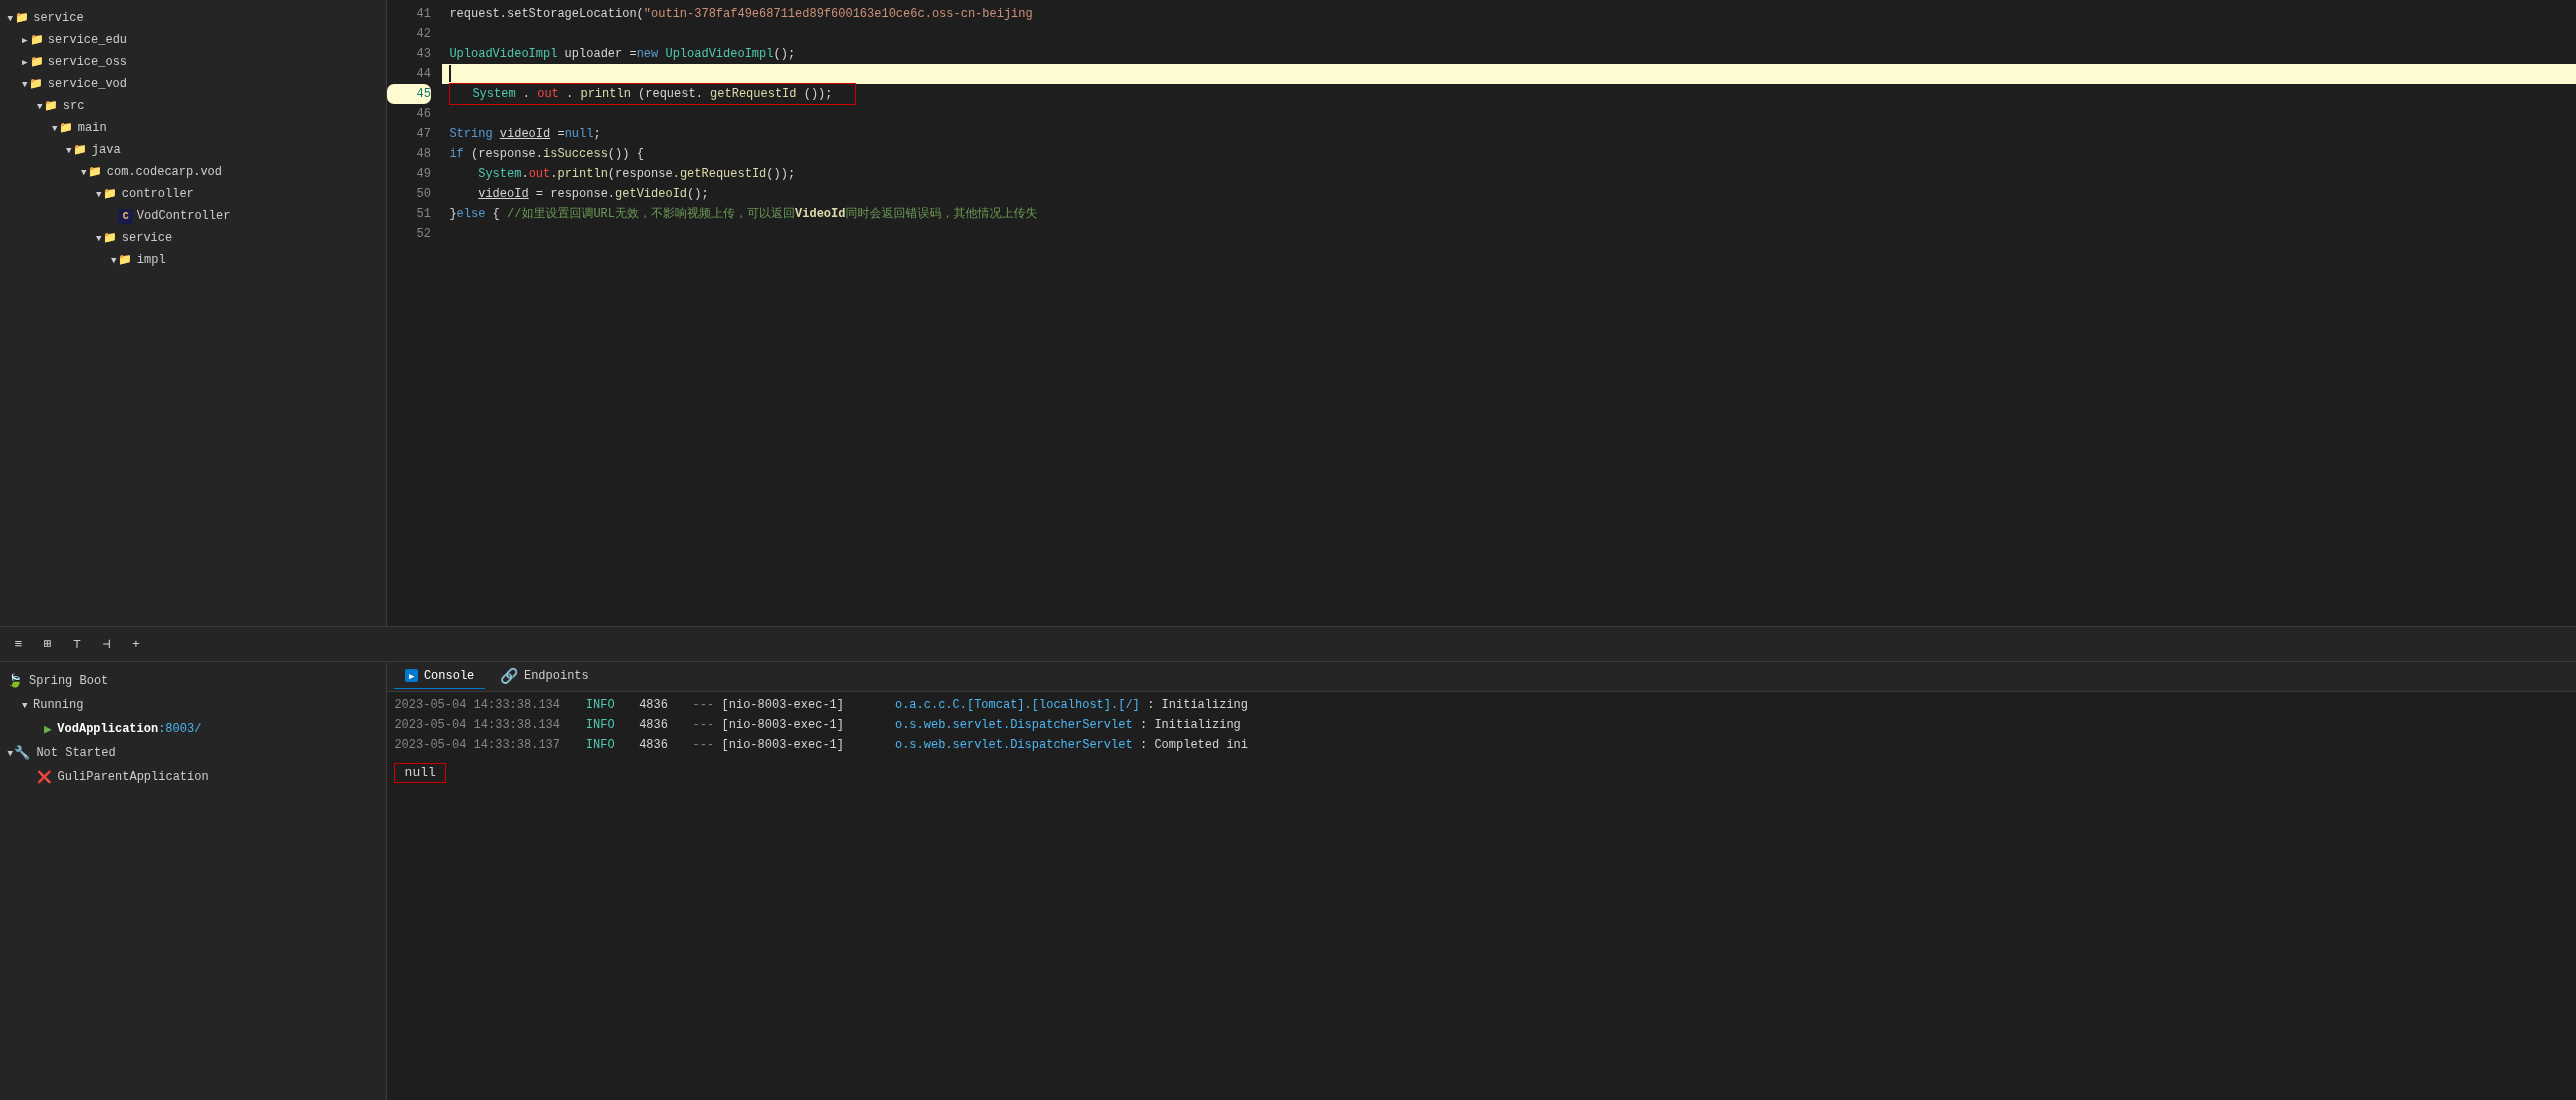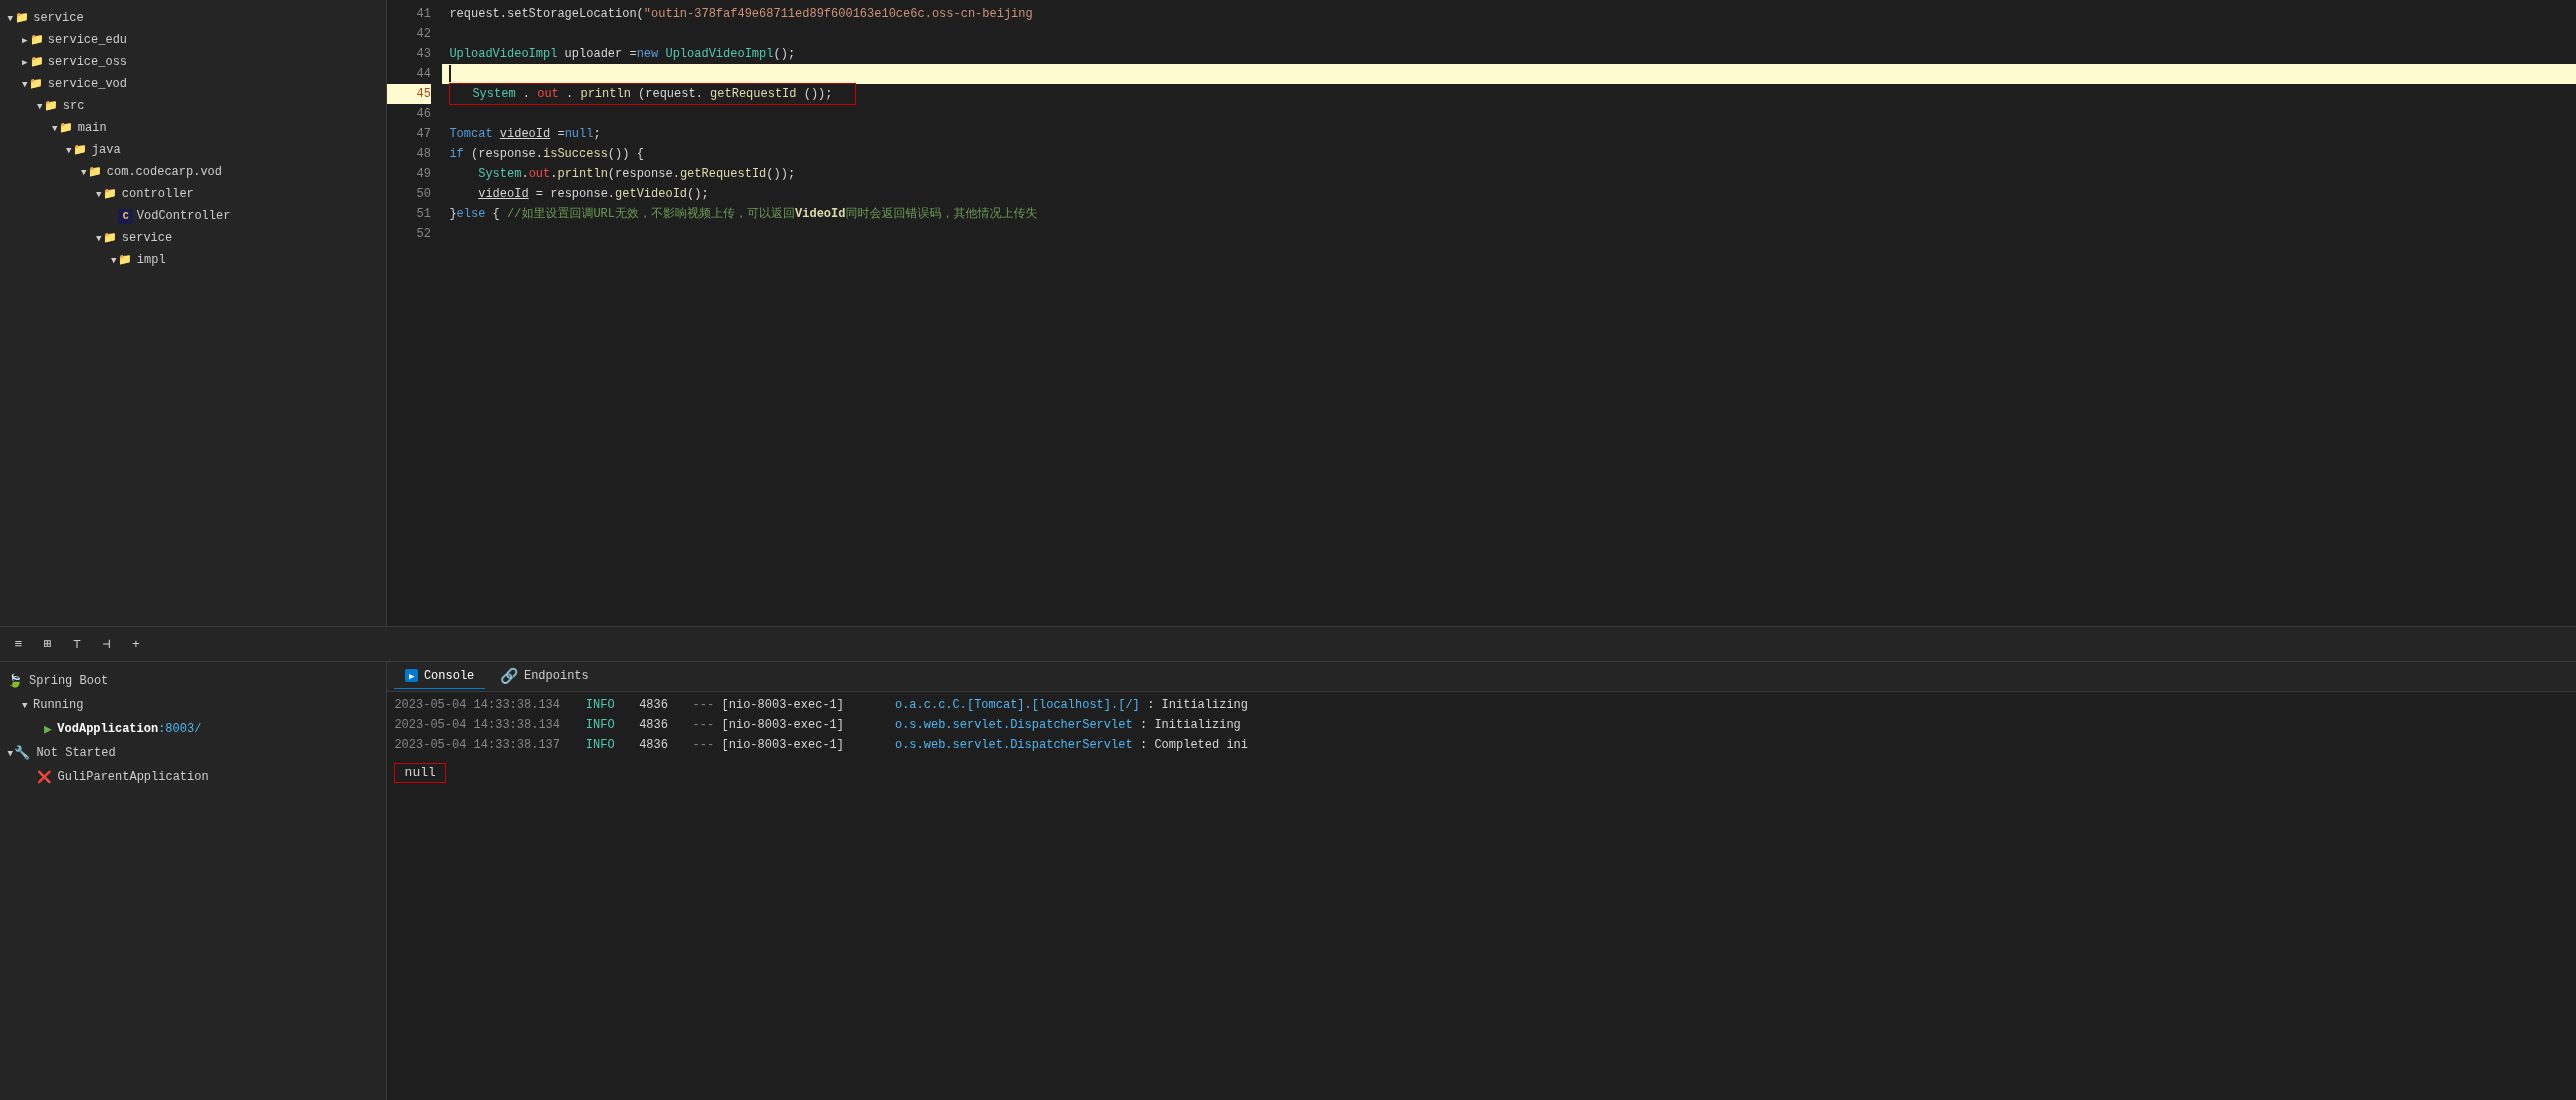--- a/index.html
+++ b/index.html
@@ -356,21 +356,21 @@
 
   </div>
 
   <div class="editor">
     <div class="code-area">
       <div class="line-numbers">
         <div class="line-number">41</div>
         <div class="line-number">42</div>
         <div class="line-number">43</div>
         <div class="line-number">44</div>
-        <div class="line-number" style="background:#fffbd0; color:#c2410c;">45</div>
+        <div class="line-number" style="background:#fffbd0; color:#0f766e;border-radius:7px;">45</div>
         <div class="line-number">46</div>
         <div class="line-number">47</div>
         <div class="line-number">48</div>
         <div class="line-number">49</div>
         <div class="line-number">50</div>
         <div class="line-number">51</div>
         <div class="line-number">52</div>
       </div>
       <div class="code-content">
 
@@ -403,21 +403,21 @@
             <span class="method">println</span>
             <span class="plain">(request.</span>
             <span class="method">getRequestId</span>
             <span class="plain">());</span>
           </span>
         </div>
 
         <div class="code-line">&nbsp;</div>
 
         <div class="code-line">
-          <span class="kw">Tomcat</span>
+          <span class="kw">String</span>
           <span class="plain">&nbsp;<span style="text-decoration:underline;">videoId</span> = </span>
           <span class="kw">null</span>
           <span class="plain">;</span>
         </div>
 
         <div class="code-line">
           <span class="kw">if</span>
           <span class="plain">&nbsp;(response.</span>
           <span class="method">isSuccess</span>
           <span class="plain">()) {</span>

